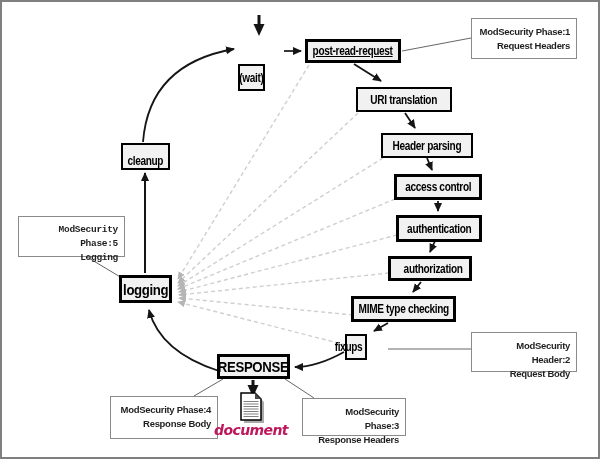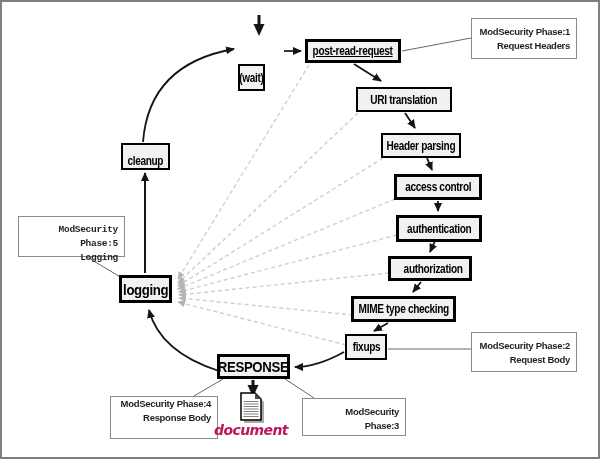--- a/index.html
+++ b/index.html
@@ -104,60 +104,61 @@
 
   <div class="node" style="left:236px; top:34px;  width:27px;  height:27px;margin-top:28px;">
       <span class="lbl">(wait)</span>
     </div>
   <div class="node thick" style="left:303px; top:37px;  width:96px;  height:24px;text-decoration:underline;">
       <span class="lbl">post-read-request</span>
     </div>
   <div class="node" style="left:354px; top:85px;  width:96px;  height:25px;">
       <span class="lbl">URI translation</span>
     </div>
-  <div class="node" style="left:379px; top:131px; width:80px;  height:25px;">
+  <div class="node" style="left:379px; top:131px; width:92px;  height:25px;">
       <span class="lbl">Header parsing</span>
     </div>
   <div class="node thick" style="left:392px; top:172px; width:88px;  height:26px;text-align:center;">
       <span class="lbl">access control</span>
     </div>
   <div class="node thick" style="left:394px; top:213px; width:86px;  height:27px;">
       <span class="lbl">authentication</span>
     </div>
   <div class="node thick" style="left:386px; top:254px; width:84px;  height:25px;padding-left:7px;">
       <span class="lbl">authorization</span>
     </div>
   <div class="node thick" style="left:349px; top:294px; width:105px; height:26px;">
       <span class="lbl">MIME type checking</span>
     </div>
-  <div class="node" style="left:343px; top:332px; width:42px;  height:26px;">
+  <div class="node" style="left:343px; top:332px; width:22px;  height:26px;justify-content:flex-end;">
       <span class="lbl">fixups</span>
     </div>
   <div class="node thick big" style="left:215px; top:352px; width:73px; height:25px;">
       <span class="lbl">RESPONSE</span>
     </div>
   <div class="node thick big" style="left:117px; top:273px; width:53px; height:28px;">
       <span class="lbl">logging</span>
     </div>
   <div class="node" style="left:119px; top:141px; width:49px;  height:27px;align-items:flex-end;">
       <span class="lbl">cleanup</span>
     </div>
 
   <div class="ann" style="left:469px; top:16px;  width:106px; height:41px;">
     <div>ModSecurity Phase:1</div>
     <div>Request Headers</div>
   </div>
   <div class="ann" style="left:469px; top:330px; width:106px; height:40px;">
-    <div>ModSecurity Phase:2</div>
+    <div>ModSecurity Header:2</div>
     <div>Request Body</div>
   </div>
   <div class="ann" style="left:300px; top:396px; width:104px; height:38px;">
     <div>ModSecurity Phase:3</div>
+    <div>Response Headers</div>
   </div>
-  <div class="ann right" style="left:108px; top:394px; width:108px; height:43px; padding-top:0;">
+  <div class="ann right" style="left:108px; top:394px; width:108px; height:43px; padding-top:6px;">
     <div>ModSecurity Phase:4</div>
     <div>Response Body</div>
   </div>
   <div class="ann right" style="left:16px;  top:214px; width:107px; height:41px;font-family:Liberation Mono, monospace;">
     <div>ModSecurity Phase:5</div>
     <div>Logging</div>
   </div>
 
   <div class="doclbl" style="left:204px; top:420px;">document</div>
 

